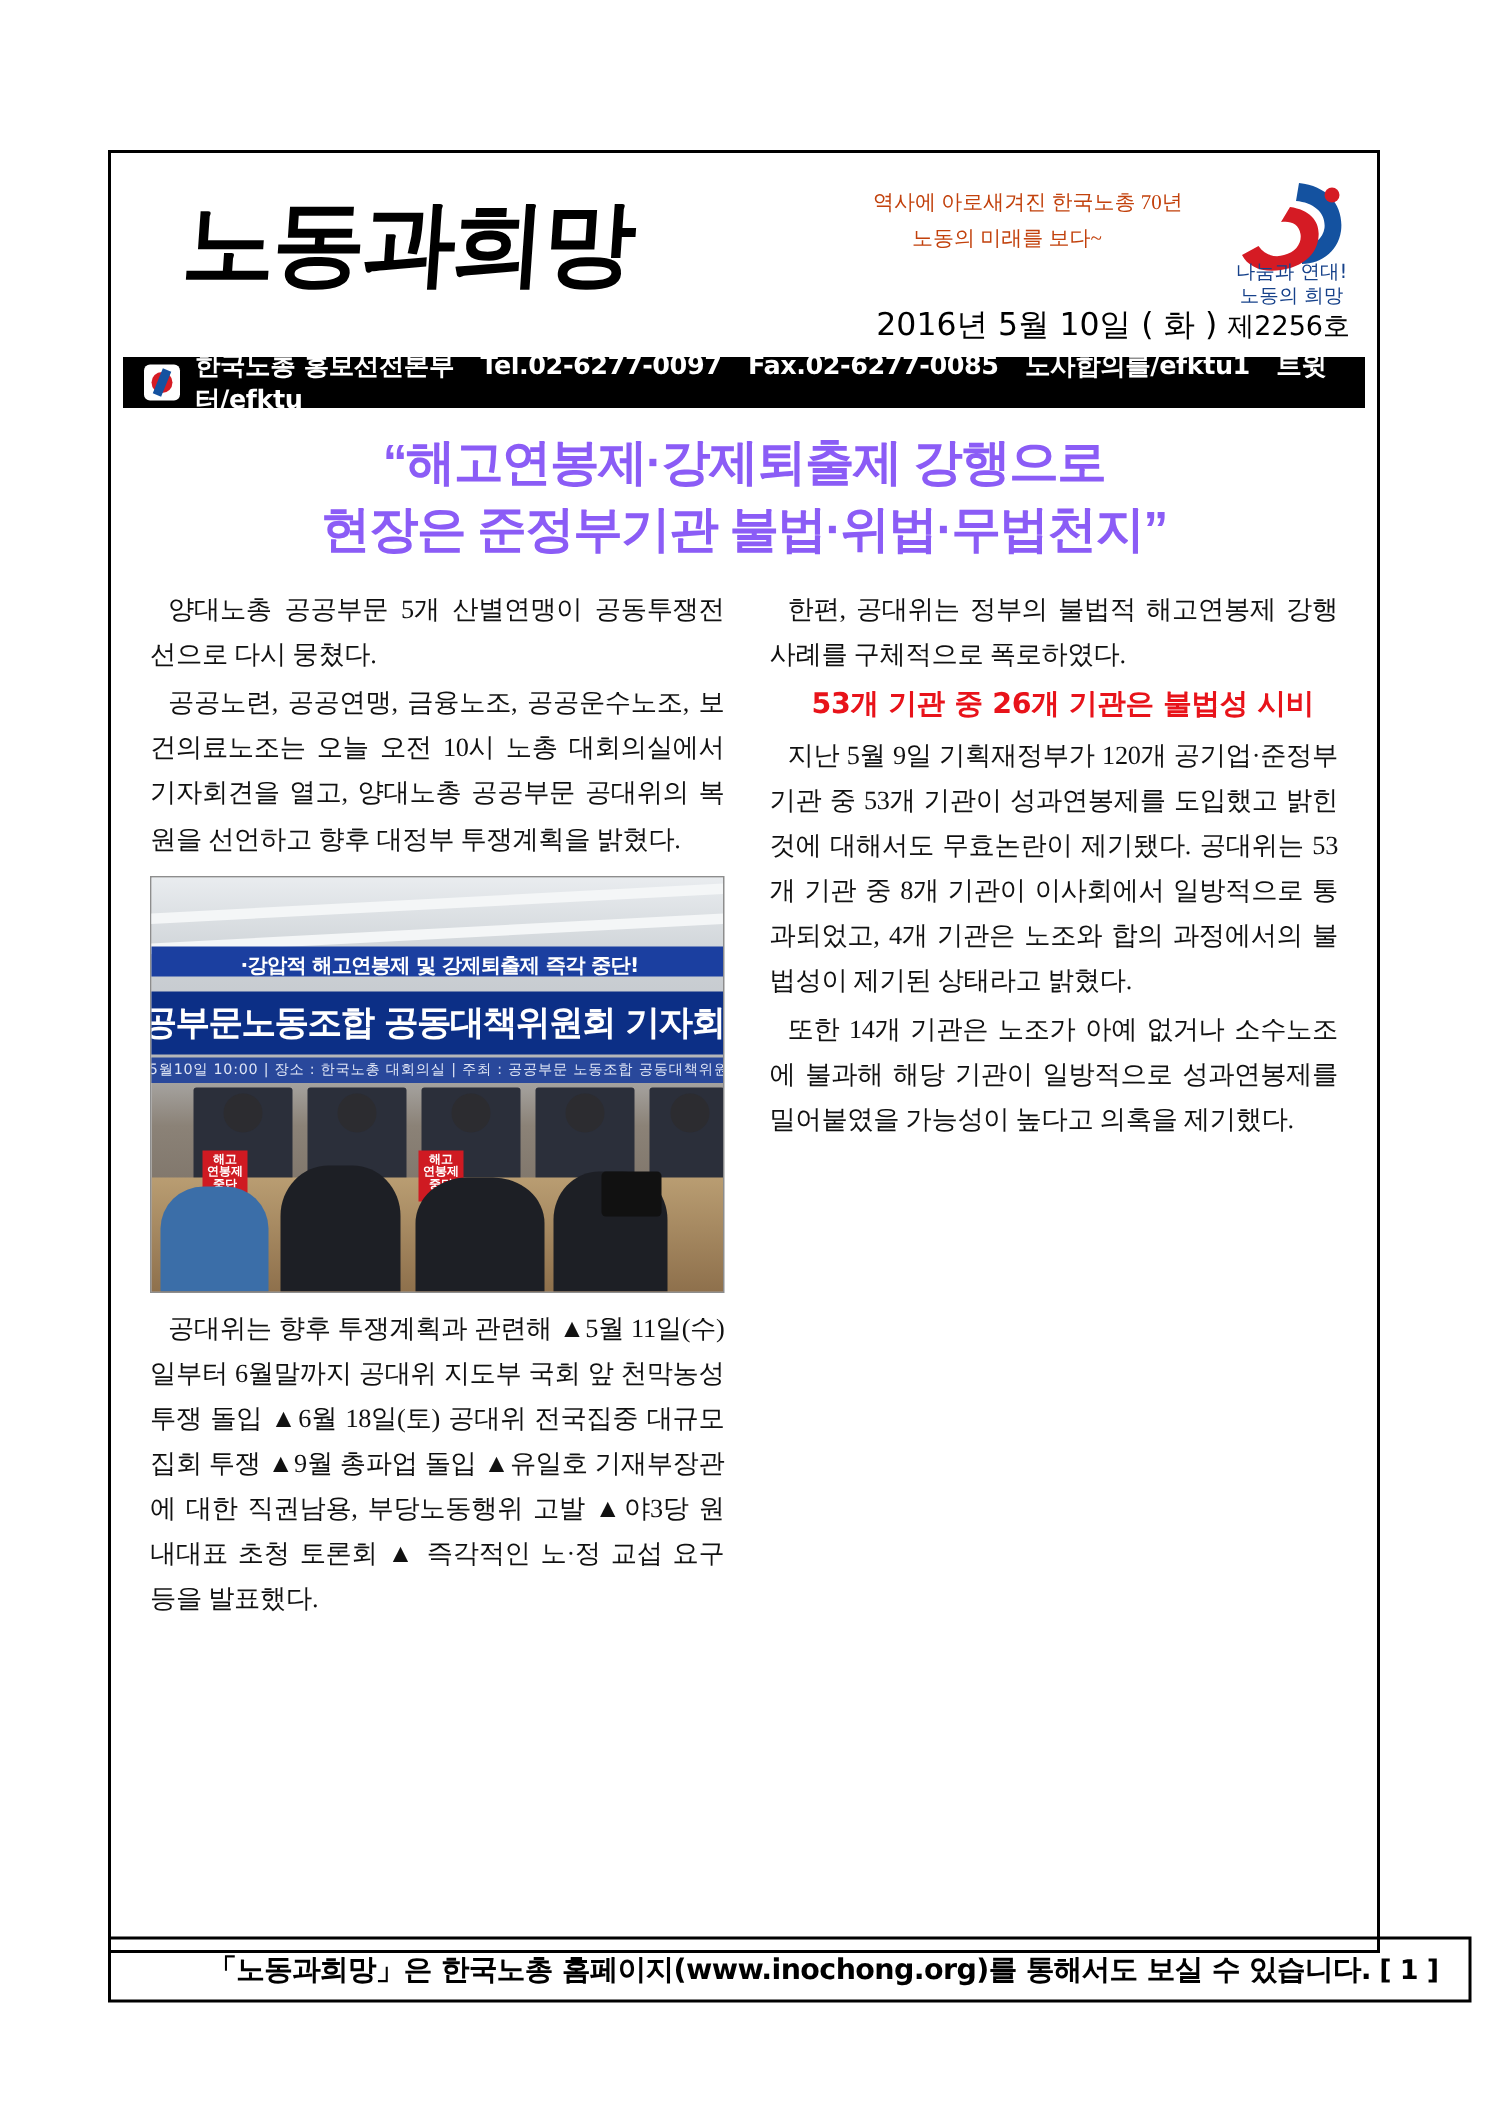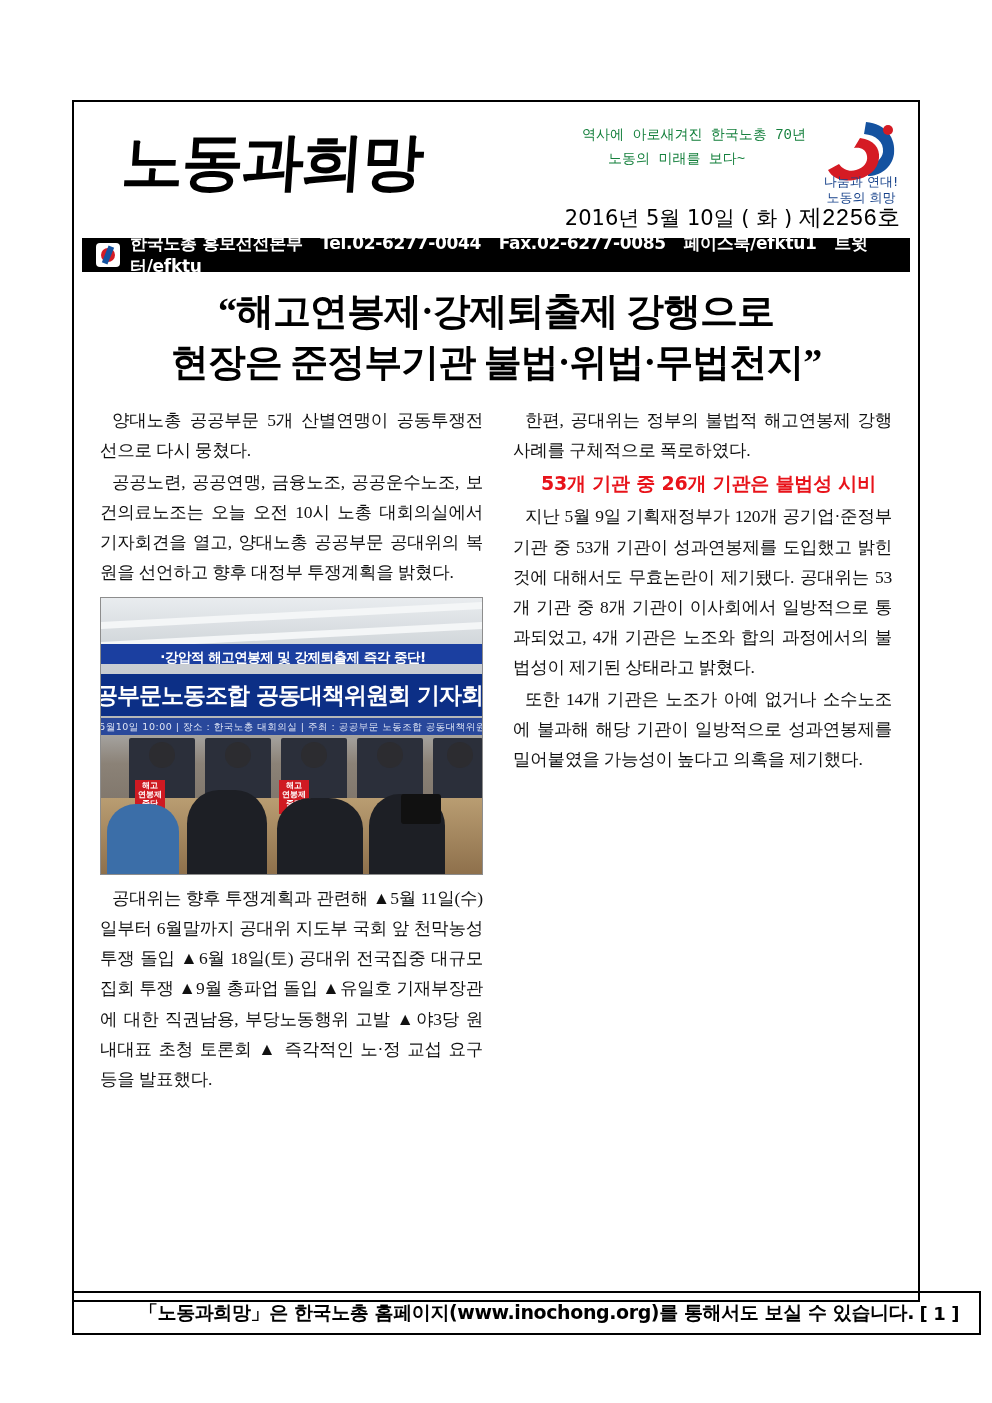--- a/index.html
+++ b/index.html
@@ -44,23 +44,23 @@
   .brandmark {
     position: absolute;
     right: 16px;
     top: 14px;
     width: 320px;
     height: 86px;
   }
   .brand-line1, .brand-line2 {
     position: absolute;
     left: 0;
-    font-family: Liberation Mono, monospace;
+    font-family: Liberation Serif, serif;
     font-size: 14px;
-    color: #15803d;
+    color: #c2410c;
     white-space: nowrap;
   }
   .brand-line1 { top: 10px; }
   .brand-line2 { top: 34px; left: 26px; }
   .brand-swoosh {
     position: absolute;
     right: 4px;
     top: 2px;
     width: 74px;
     height: 80px;
@@ -78,21 +78,21 @@
   }
   .issue-date {
     position: absolute;
     right: 18px;
     top: 100px;
     font-size: 21px;
     font-family: "DejaVu Sans", sans-serif;
     color: #000;
     white-space: nowrap;
   }
-  .issue-date .no { font-size: 23px; font-family: Liberation Mono, monospace; }
+  .issue-date .no { font-size: 18px; }
 
   
   .contact-bar {
     margin: 0 8px;
     height: 34px;
     background: #000;
     color: #fff;
     display: flex;
     align-items: center;
     font-family: "DejaVu Sans", sans-serif;
@@ -126,24 +126,24 @@
     transform: rotate(22deg);
   }
   .contact-text span { margin-right: 12px; }
 
   
   .headline {
     text-align: center;
     padding: 14px 18px 4px 18px;
   }
   .hl-red {
-    color: #000000;
-    font-family: Liberation Serif, serif;
-    font-weight: bold;
-    font-size: 38px;
+    color: #8b5cf6;
+    font-family: Liberation Sans, sans-serif;
+    font-weight: bold;
+    font-size: 33px;
     line-height: 1.35;
     letter-spacing: -1px;
   }
   .hl-blue {
     color: #1414c8;
     font-family: "DejaVu Sans", sans-serif;
     font-weight: bold;
     font-size: 28px;
     line-height: 1.4;
     letter-spacing: -1px;
@@ -331,23 +331,23 @@
     <div class="issue-date">
       <span>2016년 5월 10일 ( 화 )</span>
       <span class="no">제2256호</span>
     </div>
   </div>
 
   <div class="contact-bar">
     <div class="contact-logo"></div>
     <div class="contact-text">
       <span>한국노총 홍보선전본부</span>
-      <span>Tel.02-6277-0044</span>
+      <span>Tel.02-6277-0097</span>
       <span>Fax.02-6277-0085</span>
-      <span>페이스북/efktu1</span>
+      <span>노사합의를/efktu1</span>
       <span>트윗터/efktu</span>
     </div>
   </div>
 
   <div class="headline">
     <div class="hl-red">“해고연봉제·강제퇴출제 강행으로</div>
     <div class="hl-red">현장은 준정부기관 불법·위법·무법천지”</div>
   </div>
 
   <div class="columns">

